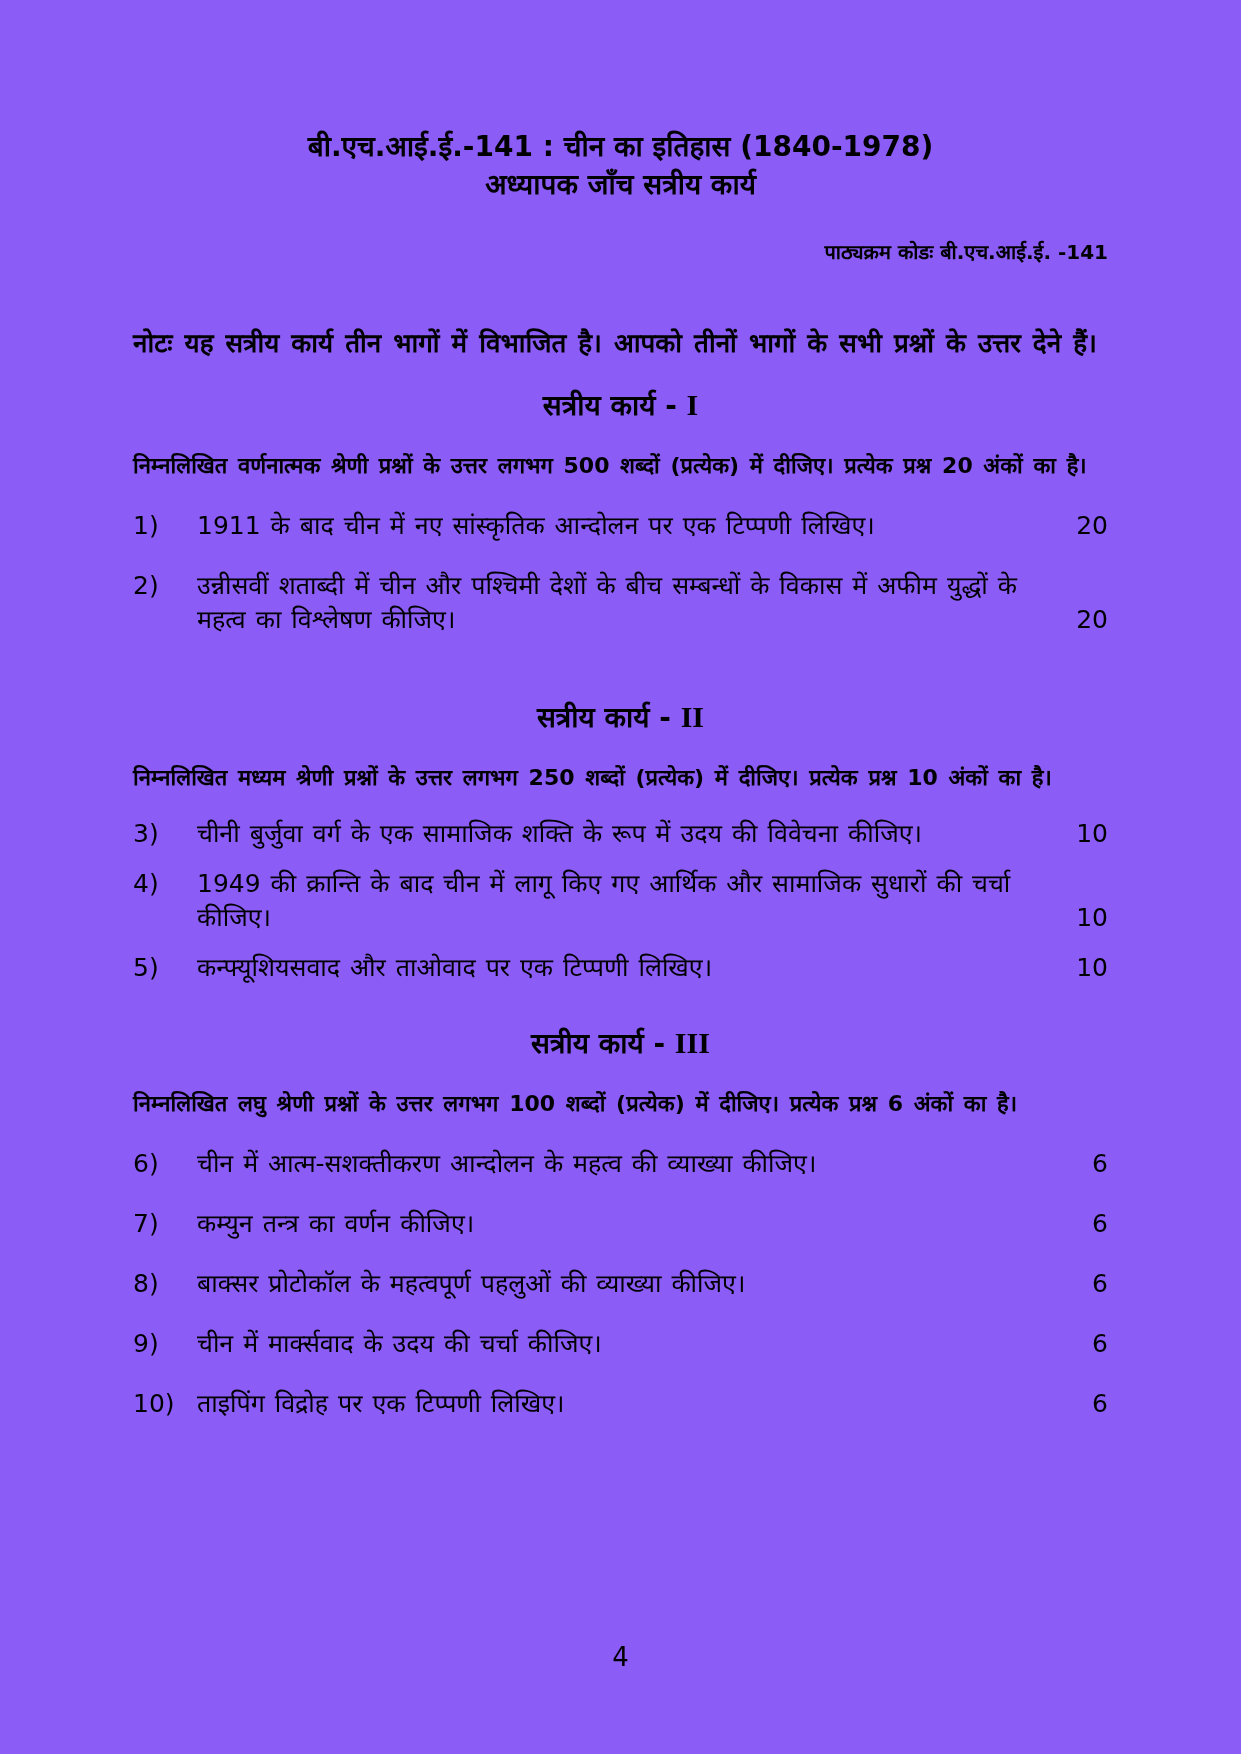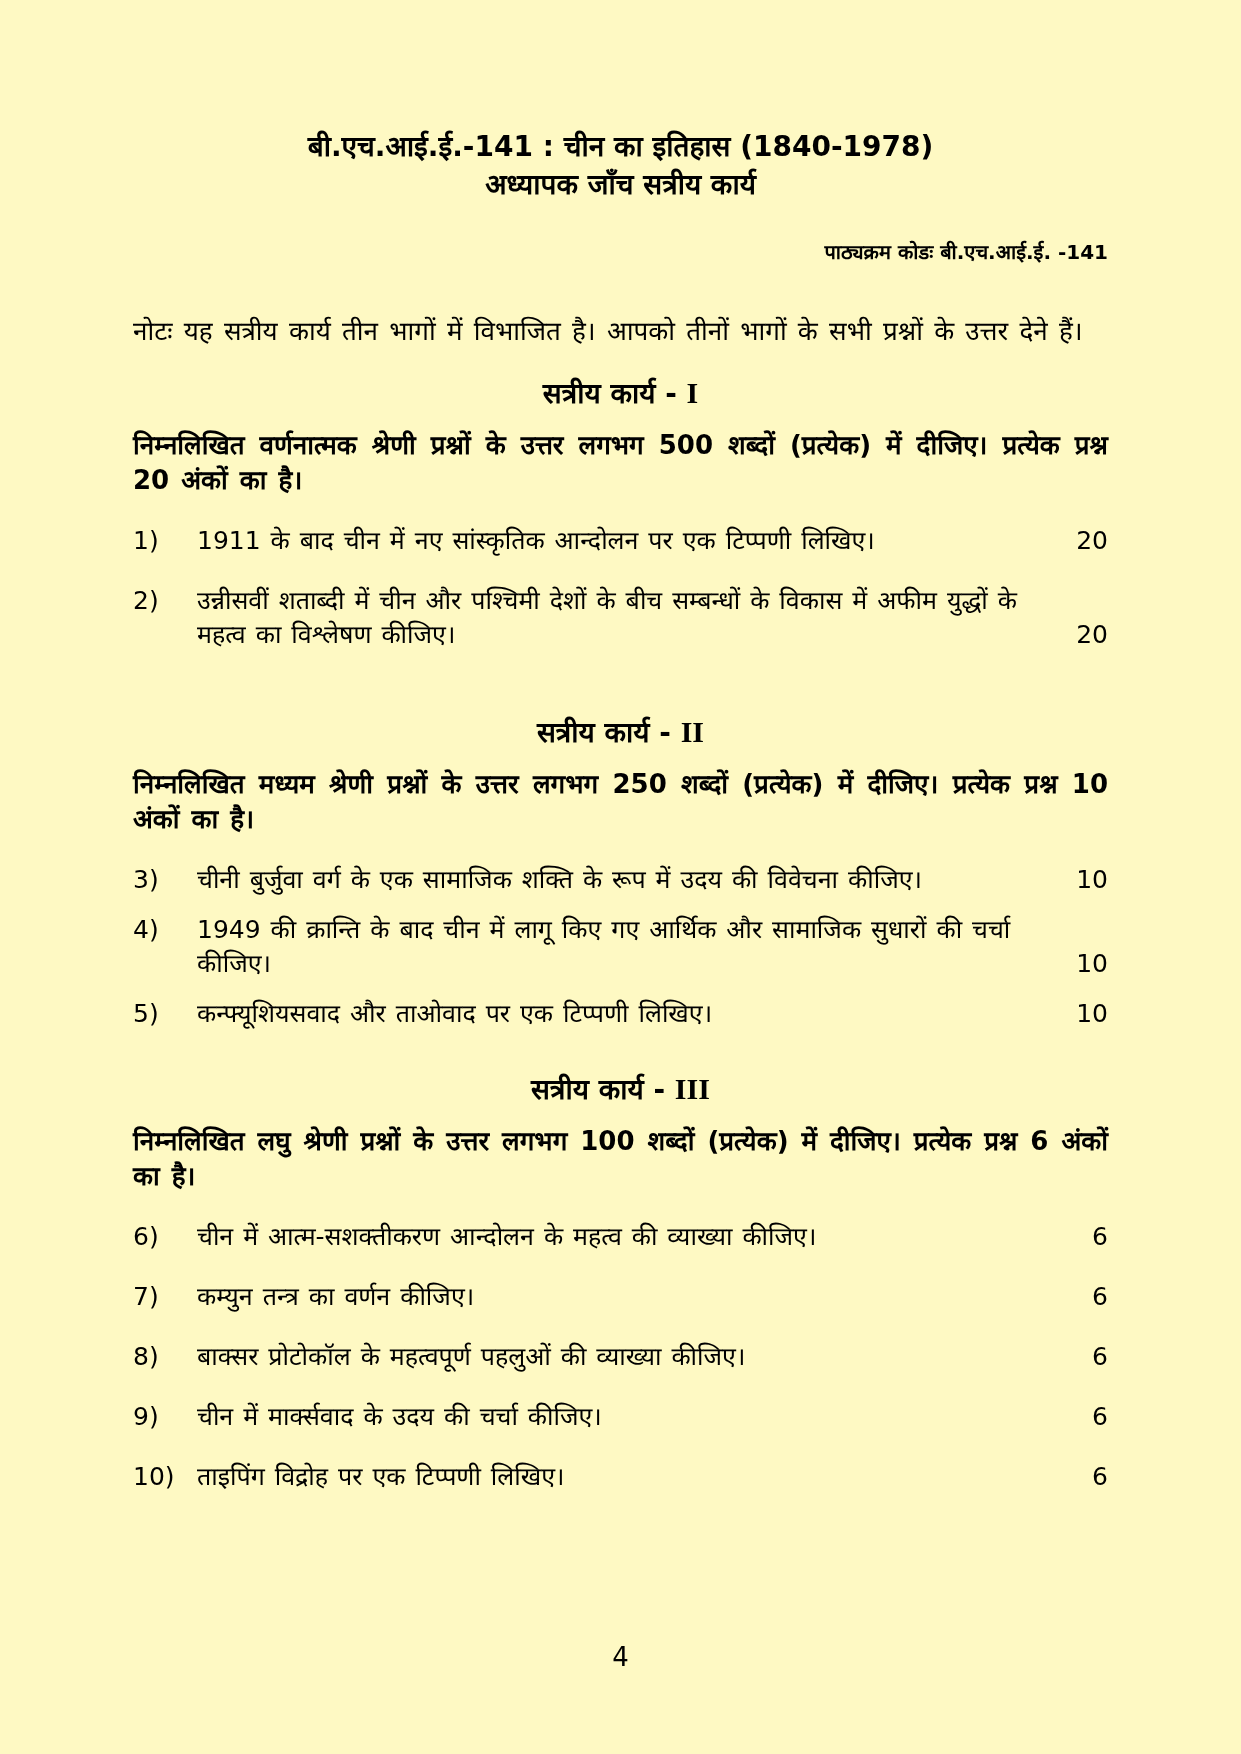--- a/index.html
+++ b/index.html
@@ -4,21 +4,21 @@
 <style>
   html, body {
     margin: 0;
     padding: 0;
     background: #ffffff;
   }
   .page {
     position: relative;
     width: 1241px;
     height: 1754px;
-    background: #fef9c3;
+    background: #8b5cf6;
     color: #000000;
     font-family: "DejaVu Sans", sans-serif;
     overflow: hidden;
   }
   .content {
     position: absolute;
     left: 133px;
     top: 0;
     width: 975px;
   }
@@ -33,22 +33,22 @@
   
   .code-block {
     margin-top: 30px;
     text-align: right;
     font-weight: bold;
     font-size: 20px;
     line-height: 36px;
   }
   
   .note {
-    margin-top: 44px;
-    font-weight: normal;
+    margin-top: 56px;
+    font-weight: bold;
     font-size: 26px;
     line-height: 35px;
     text-align: justify;
     word-spacing: 3px;
   }
   
   .section-heading {
     text-align: center;
     font-weight: bold;
     font-size: 28px;
@@ -56,23 +56,23 @@
   }
   .section-heading .numeral {
     font-family: "Liberation Serif", "DejaVu Serif", serif;
     font-size: 30px;
   }
   .mt-sec1 { margin-top: 22px; }
   .mt-sec2 { margin-top: 62px; }
   .mt-sec3 { margin-top: 40px; }
   
   .instructions {
-    margin-top: 16px;
-    font-weight: bold;
-    font-size: 26px;
+    margin-top: 24px;
+    font-weight: bold;
+    font-size: 22px;
     line-height: 35px;
     text-align: justify;
     word-spacing: 3px;
   }
   
   .questions { margin-top: 8px; }
   .q {
     display: flex;
     align-items: flex-start;
     font-size: 25px;

